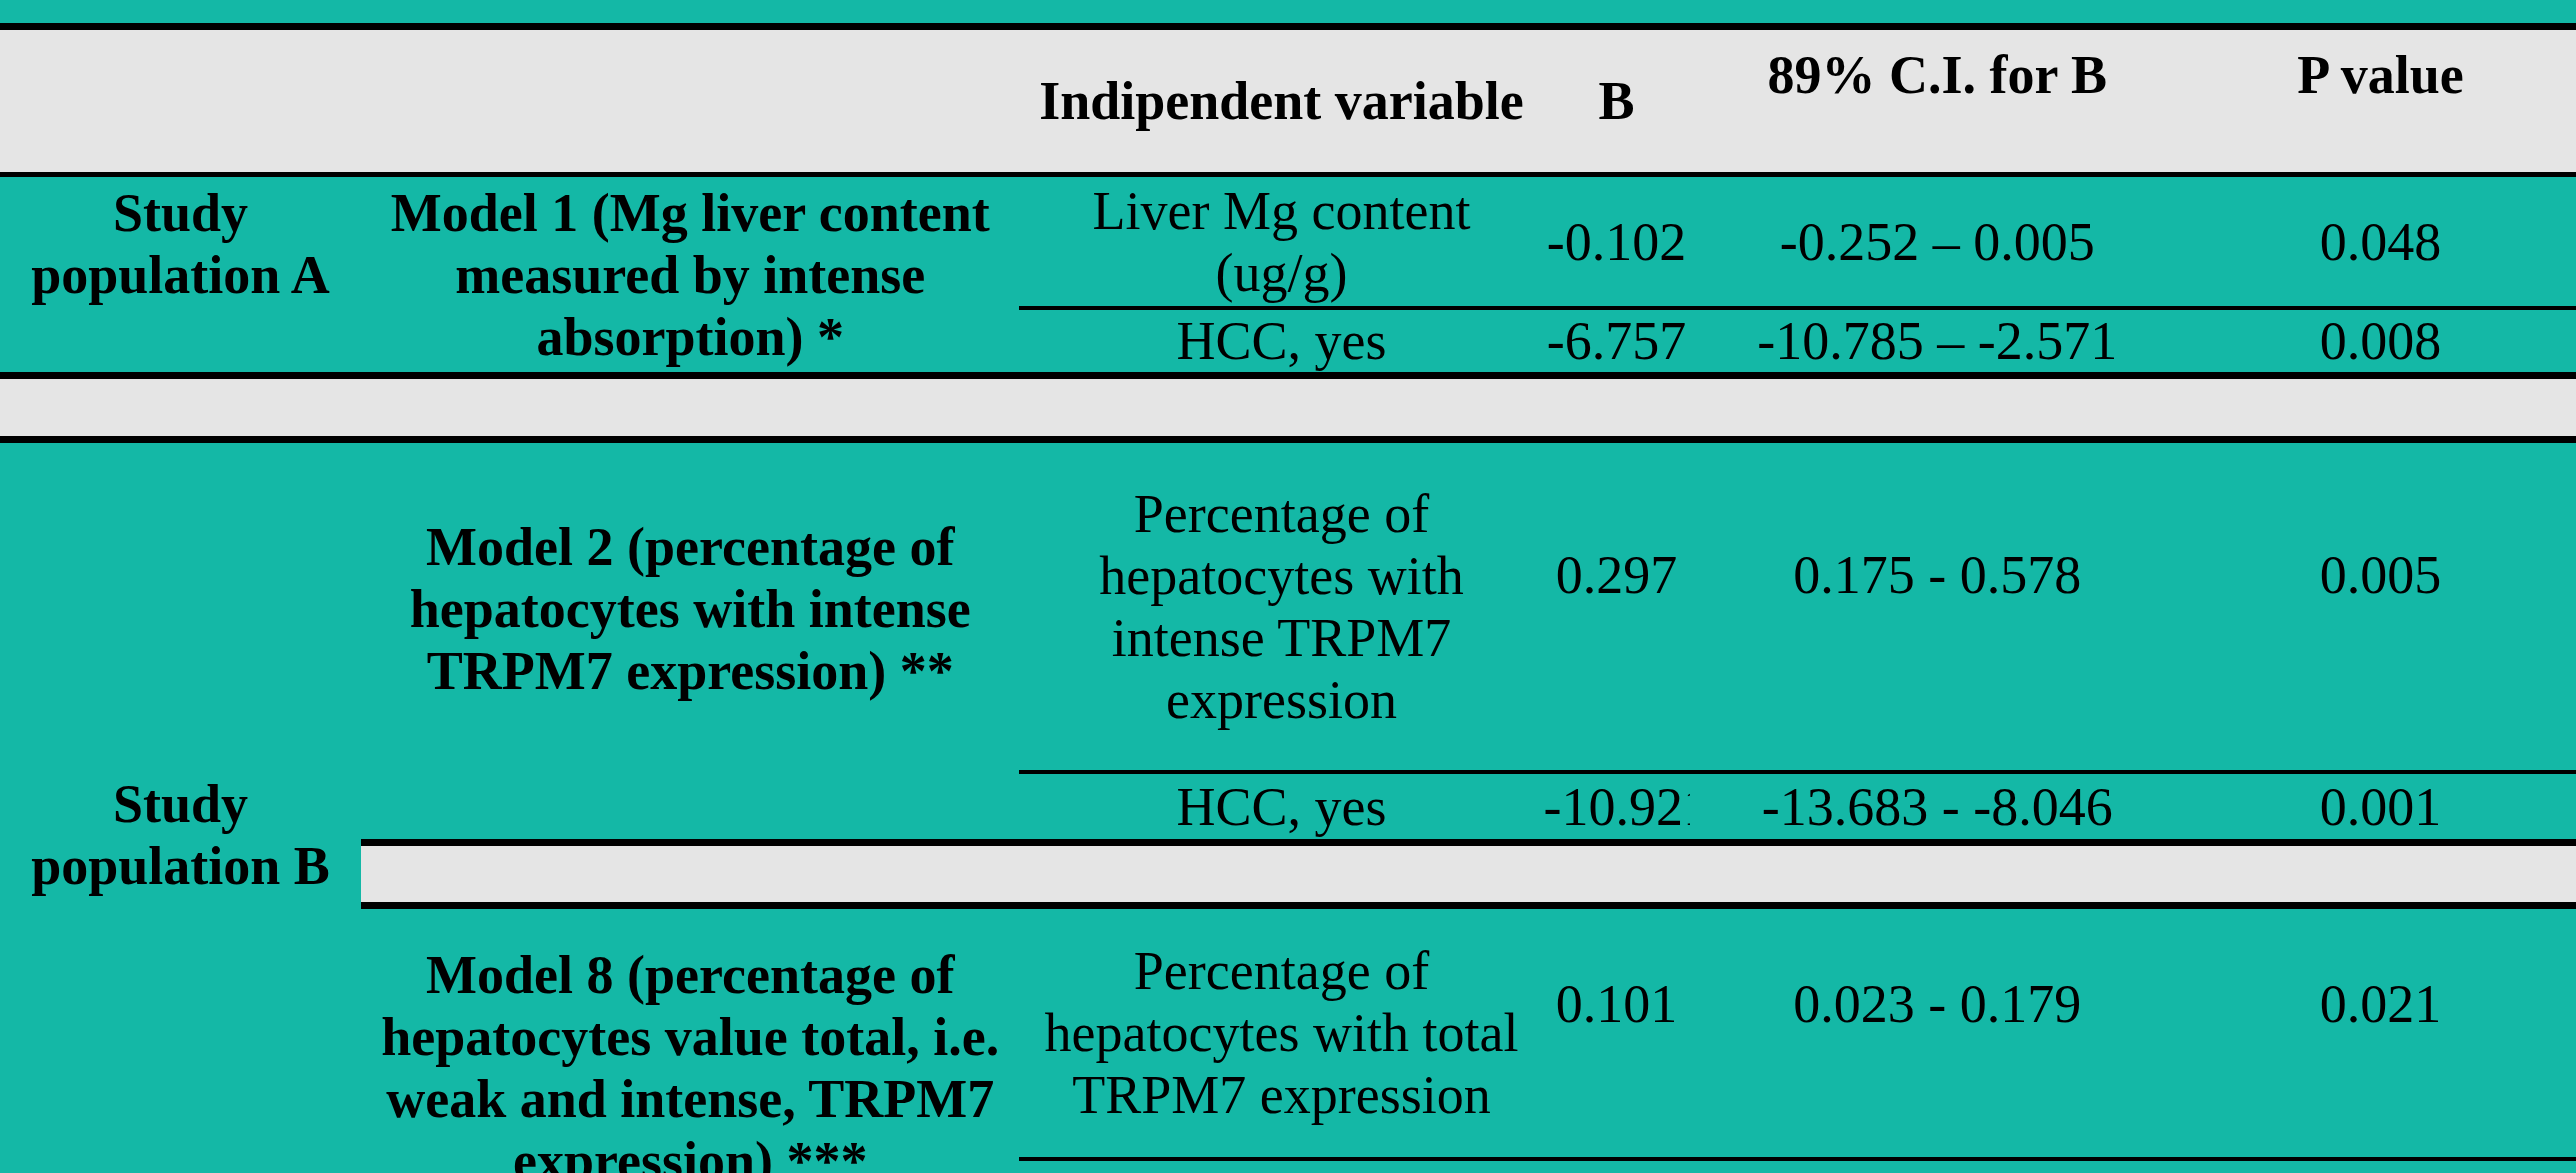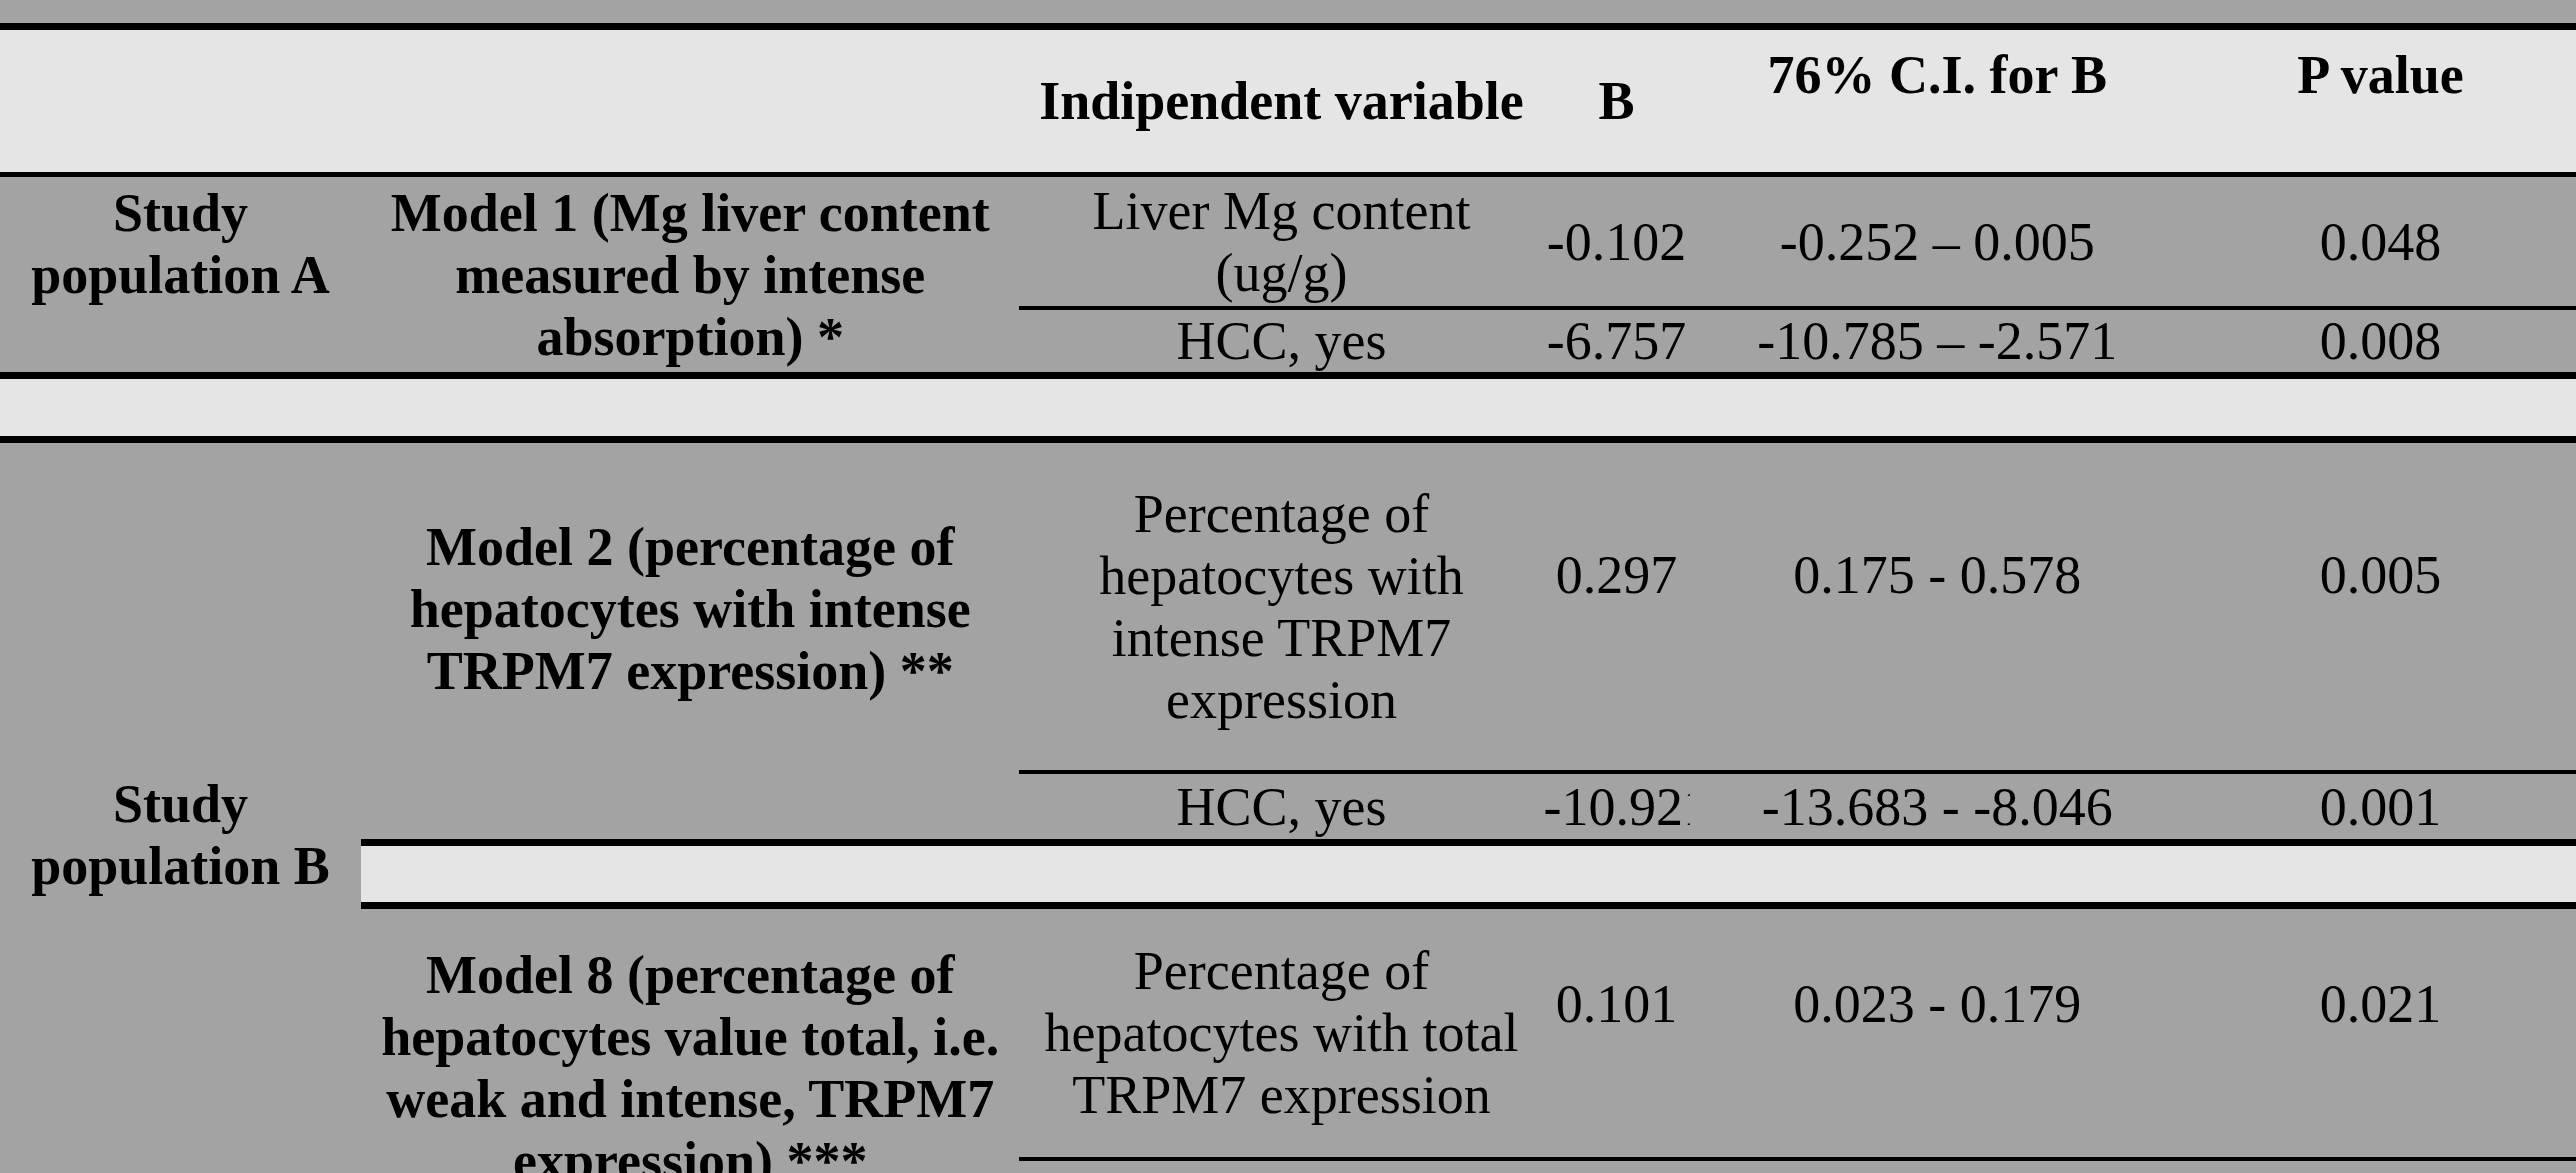--- a/index.html
+++ b/index.html
@@ -1,17 +1,17 @@
 <!DOCTYPE html>
 <html style="font-size:9.3px"><head>
 <meta charset="utf-8">
 <style>
   html, body { margin: 0; padding: 0; background: #ffffff; }
   .page {
-    width: 2576px; height: 1174px; background: #a3a3a3;
+    width: 2576px; height: 1174px; background: #14b8a6;
     padding-top: 23px; box-sizing: border-box; overflow: hidden;
     font-family: "Liberation Serif", "DejaVu Serif", serif;
     color: #000000;
   }
   table.tbl {
     width: 2576px; table-layout: fixed; border-collapse: collapse;
   }
   td {
     padding: 0; text-align: center; vertical-align: middle;
     font-size: 54px; line-height: 62px; overflow: hidden;
@@ -66,21 +66,21 @@
         <col class="c5">
         <col class="c6">
     </colgroup>
 
     <tbody>
         <tr class="r-header">
       <td></td>
       <td></td>
       <td>Indipendent variable</td>
       <td>B</td>
-      <td class="hd-top">76% C.I. for B</td>
+      <td class="hd-top">89% C.I. for B</td>
       <td class="hd-top">P value</td>
     </tr>
 
     <tr class="r-a1">
       <td class="lbl top8 rule-main" rowspan="2">
         <span class="ln">Study</span>
         <span class="ln">population A</span>
       </td>
       <td class="lbl rule-main" rowspan="2">
         <span class="ln">Model 1 (Mg liver content</span>

